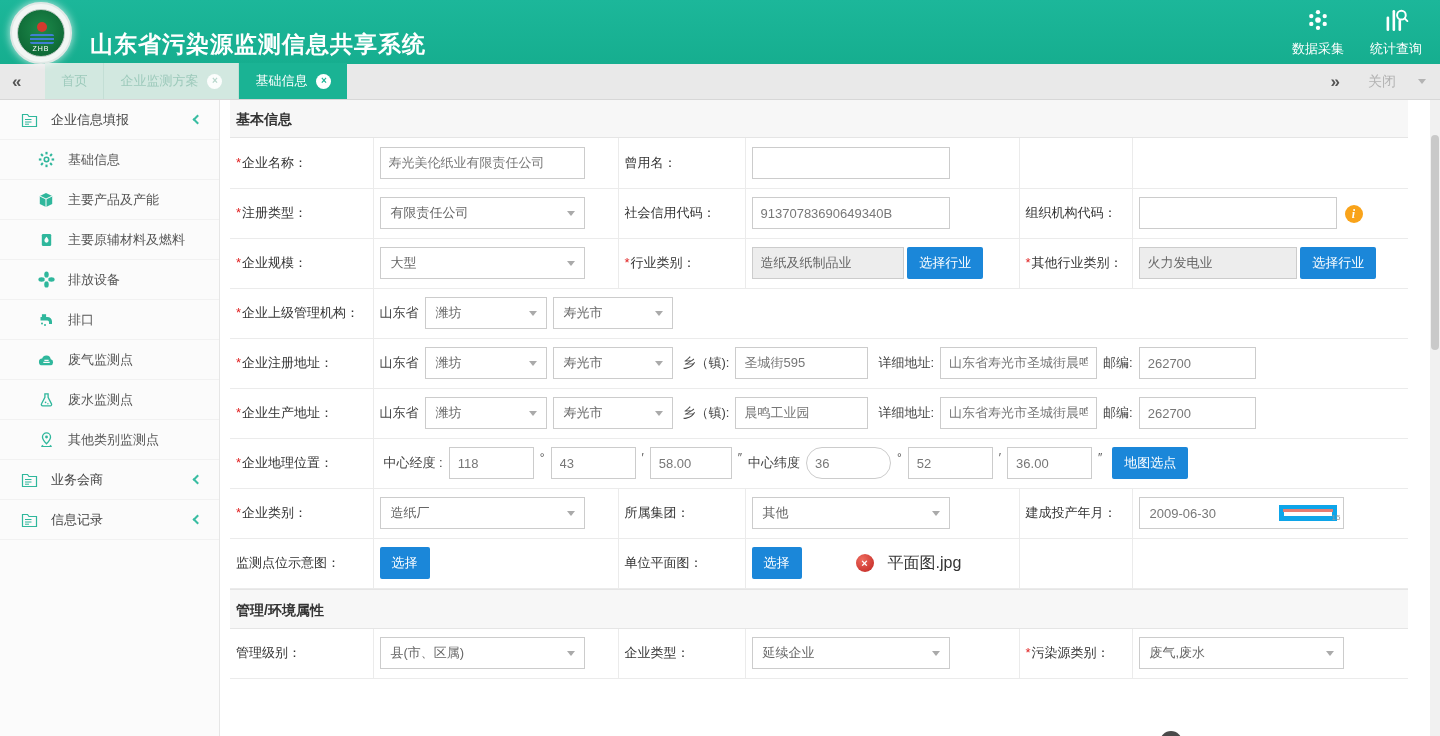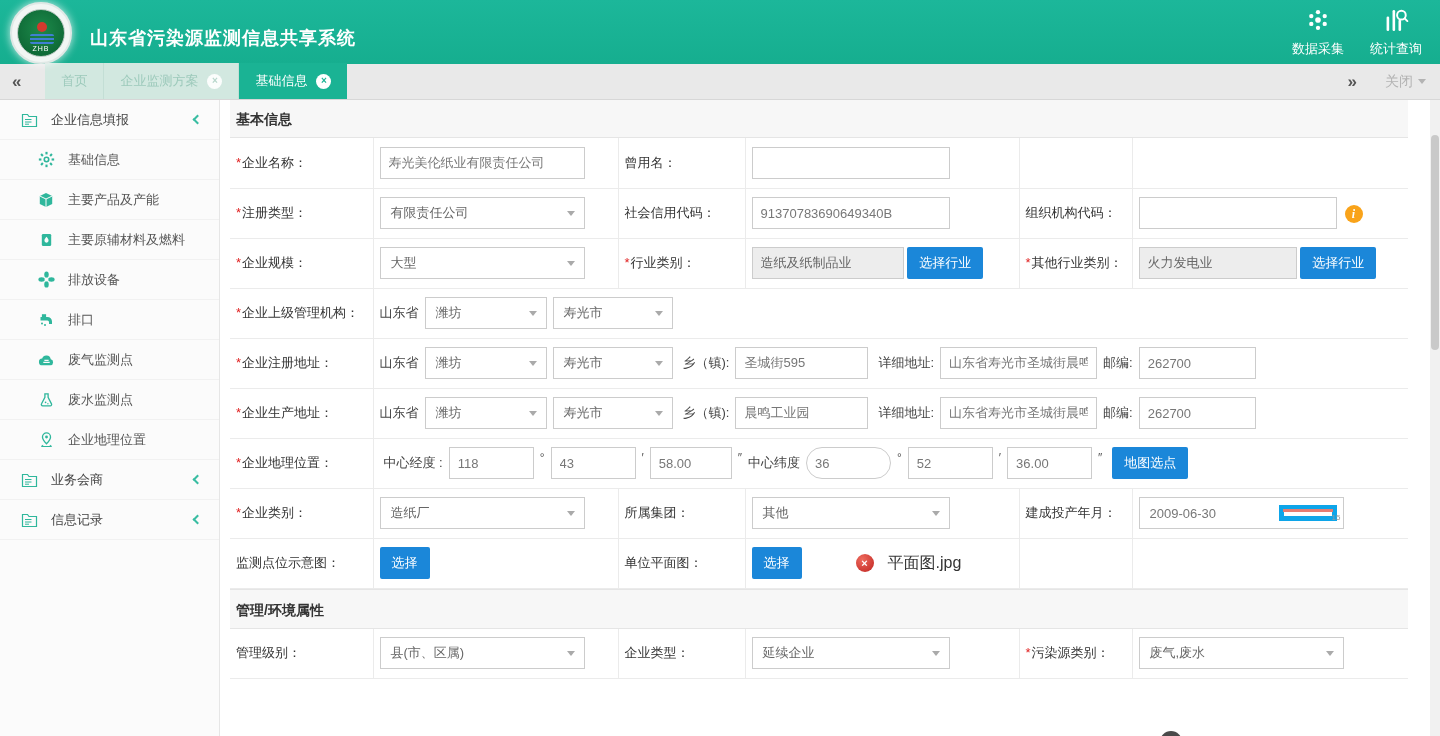--- a/index.html
+++ b/index.html
@@ -8,39 +8,39 @@
   
   .header { position:relative; height:64px; background:linear-gradient(#1cb79a,#16ae8f); }
   .logo { position:absolute; left:10px; top:2px; width:62px; height:62px; border-radius:50%;
           background:#f2f6f4; border:2px solid #dfe8e5; box-shadow:0 0 8px rgba(255,255,255,.8); z-index:5; }
   .logo-inner { position:absolute; left:5px; top:5px; width:48px; height:48px; border-radius:50%;
           background:radial-gradient(circle at 50% 42%, #1d8a4b 0%, #0f6b37 70%); overflow:hidden; border:1px solid #b9c9c2; }
   .logo-sun { position:absolute; left:19px; top:12px; width:10px; height:10px; border-radius:50%; background:#d23a2e; }
   .logo-waves { position:absolute; left:12px; top:24px; width:24px; height:10px;
           background:repeating-linear-gradient(#3f7fd2 0 2px, transparent 2px 4px); border-radius:2px; }
   .logo-txt { position:absolute; left:0; right:0; bottom:4px; text-align:center; font-size:7px; color:#fff; letter-spacing:1px; }
-  .app-title { position:absolute; left:90px; top:6px; line-height:64px; color:#fff; font-size:18px; font-weight:bold; letter-spacing:1px; }
+  .app-title { position:absolute; left:90px; top:12px; line-height:64px; color:#fff; font-size:23px; font-weight:bold; letter-spacing:1px; }
   .header-actions { position:absolute; right:18px; top:7px; display:flex; gap:26px; }
   .h-action { display:flex; flex-direction:column; align-items:center; color:#fff; cursor:pointer; }
   .h-action .lbl { font-size:13px; margin-top:3px; }
 
   
   .subbar { display:flex; height:36px; }
   .nav-head { width:220px; background:#44c2a8; color:#fff; display:flex; align-items:center; padding-left:14px; font-size:14px; font-weight:bold; }
   .nav-head .grid-ic { margin-right:8px; display:inline-flex; }
   .tabbar { flex:1; background:#e9e9e9; border-bottom:1px solid #d7d7d7; display:flex; align-items:flex-end; position:relative; }
   .tab-scroll { color:#555; font-size:17px; font-weight:bold; padding:0 10px; line-height:35px; cursor:pointer; user-select:none; }
   .tab { height:36px; line-height:36px; padding:0 16px; font-size:13px; display:flex; align-items:center; cursor:pointer; }
   .tab.inactive { background:#d2e8e0; color:#9dcabb; border-right:1px solid #c3ded5; }
   .tab.active { background:#1ab394; color:#fff; }
   .tab-close { width:15px; height:15px; border-radius:50%; margin-left:9px; font-size:10px; line-height:14px; text-align:center; font-weight:bold; }
   .tab.inactive .tab-close { background:#fbfdfc; color:#b7d6cb; }
   .tab.active .tab-close { background:#fff; color:#1ab394; }
   .tabbar-right { position:absolute; right:0; top:0; height:35px; display:flex; align-items:center; gap:18px; padding-right:14px; }
-  .close-menu { color:#b3b3b3; font-size:14px; display:flex; align-items:center; gap:5px; cursor:pointer; }
+  .close-menu { color:#b3b3b3; font-size:14px; display:flex; align-items:center; gap:22px; cursor:pointer; }
   .caret-down { width:0; height:0; border-left:4px solid transparent; border-right:4px solid transparent; border-top:5px solid #b3b3b3; }
 
   
   .main { display:flex; height:636px; }
   .sidebar { width:220px; background:#fbfbfb; border-right:1px solid #e6e6e6; }
   .content { flex:1; position:relative; background:#fff; overflow:hidden; }
 
   
   .s-row { height:40px; display:flex; align-items:center; border-bottom:1px solid #f1f1f1; color:#555; font-size:13px; cursor:pointer; }
   .s-row .ic { color:#2fb79c; display:inline-flex; width:18px; justify-content:center; }
@@ -243,21 +243,21 @@
       <span class="lbl">废水监测点</span>
     </div>
     <div class="s-row s-child">
       <span class="ic">
           <svg width="15" height="17" viewBox="0 0 16 17">
             <path d="M8 1.5a4.3 4.3 0 0 1 4.3 4.3c0 3-4.3 7.2-4.3 7.2S3.7 8.8 3.7 5.8A4.3 4.3 0 0 1 8 1.5z" fill="none" stroke="currentColor" stroke-width="1.4"></path>
             <circle cx="8" cy="5.8" r="1.5" fill="currentColor"></circle>
             <path d="M4.5 14.5c-1 .4-1.6.9-1.6 1.4h10.2c0-.5-.6-1-1.6-1.4" fill="none" stroke="currentColor" stroke-width="1.1"></path>
           </svg>
         </span>
-      <span class="lbl">企业地理位置</span>
+      <span class="lbl">其他类别监测点</span>
     </div>
     <div class="s-row s-group">
       <span class="ic">
           <svg width="17" height="15" viewBox="0 0 16 15">
             <path d="M1 2.5h5l1.5 2H15v10H1z" fill="none" stroke="currentColor" stroke-width="1.2"></path>
             <path d="M3.5 7.5h6.5M3.5 10h6.5M3.5 12.2h4" stroke="currentColor" stroke-width="1"></path>
           </svg>
         </span>
       <span class="lbl">业务会商</span>
         <span class="chev"></span>

